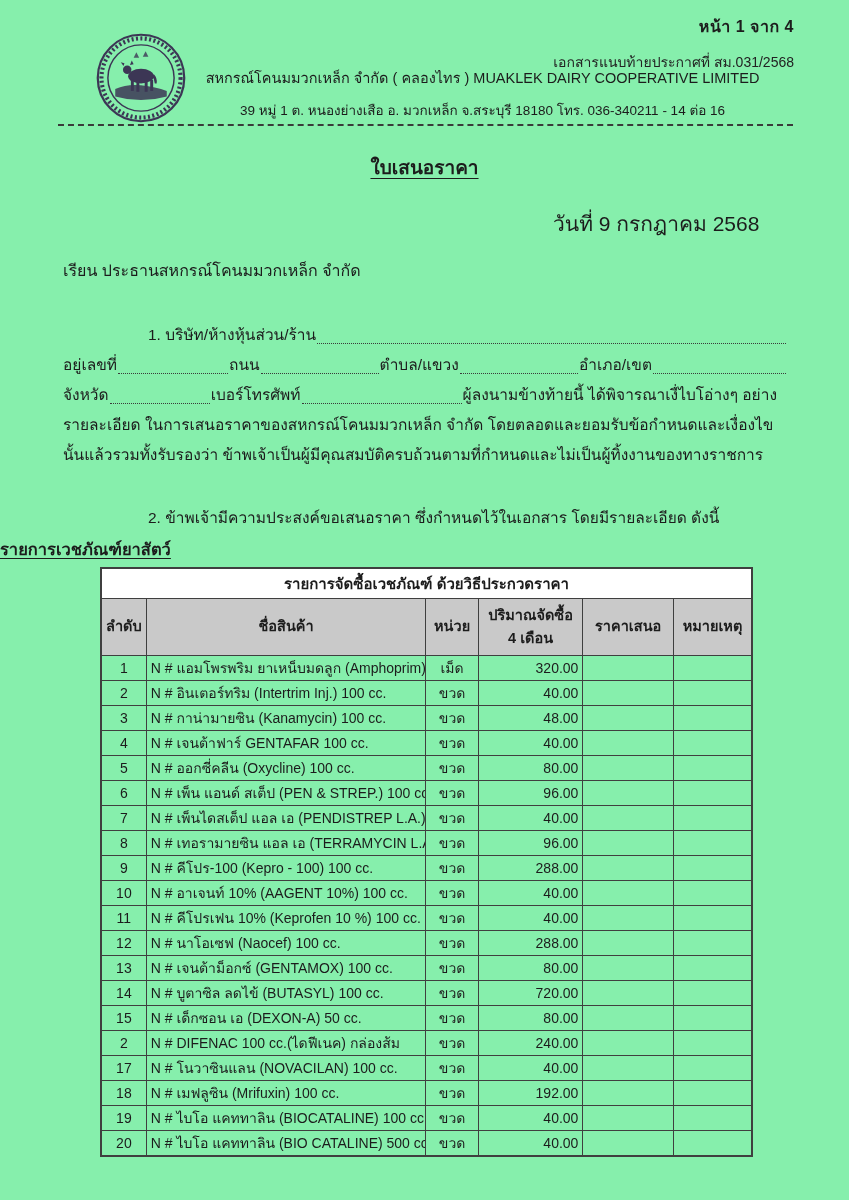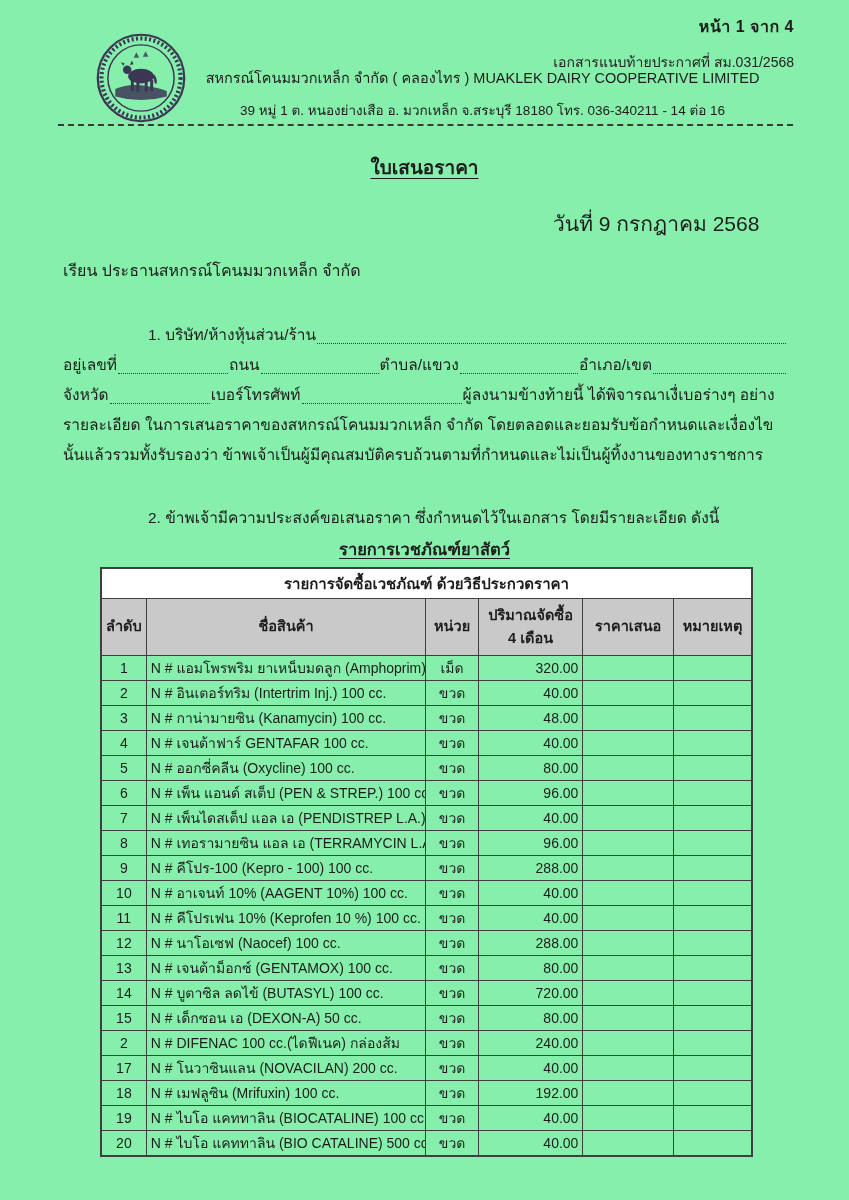--- a/index.html
+++ b/index.html
@@ -28,21 +28,21 @@
   .form-block { position:absolute; top:320px; left:63px; width:724px; font-size:15.5px; }
   .f-line { display:flex; align-items:flex-end; height:30px; white-space:nowrap; }
   .f-text { height:30px; line-height:30px; }
   .indent { display:inline-block; width:85px; }
   .lead { flex:1 1 auto; min-width:25px; border-bottom:1.7px dotted #3a3a3a; margin:0 1px 6px 1px; }
   .lead.w110 { flex:0 0 110px; } .lead.w118 { flex:0 0 118px; }
   .lead.w100 { flex:0 0 100px; } .lead.w160 { flex:0 0 160px; }
   .plain { height:30px; line-height:30px; white-space:nowrap; }
   .sect2 { position:absolute; top:505px; left:63px; width:724px; font-size:15.5px; }
   
-  .tbl-title { position:absolute; top:536px; left:0; width:100%; text-align:center;
+  .tbl-title { position:absolute; top:536px; left:0; width:100%; text-align:left;
                font-size:16.5px; font-weight:bold; }
   .tbl-title span { text-decoration:underline; text-underline-offset:3px; }
   table.items { position:absolute; top:567px; left:100px; width:653px;
                 border-collapse:collapse; table-layout:fixed; font-size:14px; }
   table.items td, table.items th { border:1px solid #3f3f3f; padding:0 4px; overflow:hidden; }
   tr.caption-row td { height:29px; font-weight:bold; text-align:center; font-size:15px;
                       background:#ffffff; }
   tr.head-row th { height:56px; background:#c9c9c9; font-weight:bold; text-align:center;
                    font-size:14.5px; line-height:1.6; }
   tbody.items-body td { height:24px; }
@@ -109,21 +109,21 @@
       <span class="f-text">ตำบล/แขวง</span>
       <span class="lead w118"></span>
       <span class="f-text">อำเภอ/เขต</span>
       <span class="lead"></span>
     </div>
     <div class="f-line">
       <span class="f-text">จังหวัด</span>
       <span class="lead w100"></span>
       <span class="f-text">เบอร์โทรศัพท์</span>
       <span class="lead w160"></span>
-      <span class="f-text"> ผู้ลงนามข้างท้ายนี้ ได้พิจารณาเงื่เบอร่างๆ อย่าง</span>
+      <span class="f-text"> ผู้ลงนามข้างท้ายนี้ ได้พิจารณาเงื่ไบโอ่างๆ อย่าง</span>
     </div>
     <div class="plain">รายละเอียด   ในการเสนอราคาของสหกรณ์โคนมมวกเหล็ก จำกัด   โดยตลอดและยอมรับข้อกำหนดและเงื่องไข</div>
     <div class="plain">นั้นแล้วรวมทั้งรับรองว่า ข้าพเจ้าเป็นผู้มีคุณสมบัติครบถ้วนตามที่กำหนดและไม่เป็นผู้ทิ้งงานของทางราชการ</div>
   </div>
 
   <div class="sect2">
     <span class="indent"></span><span>2. ข้าพเจ้ามีความประสงค์ขอเสนอราคา  ซึ่งกำหนดไว้ในเอกสาร โดยมีรายละเอียด ดังนี้</span>
   </div>
 
   <div class="tbl-title"><span>รายการเวชภัณฑ์ยาสัตว์</span></div>
@@ -277,21 +277,21 @@
         <tr>
           <td class="c-no">2</td>
           <td class="c-name">N # DIFENAC 100 cc.(ไดฟีเนค) กล่องส้ม</td>
           <td class="c-unit">ขวด</td>
           <td class="c-qty">240.00</td>
           <td class="c-price"></td>
           <td class="c-note"></td>
         </tr>
         <tr>
           <td class="c-no">17</td>
-          <td class="c-name">N # โนวาซินแลน (NOVACILAN)  200 cc.</td>
+          <td class="c-name">N # โนวาซินแลน (NOVACILAN)  100 cc.</td>
           <td class="c-unit">ขวด</td>
           <td class="c-qty">40.00</td>
           <td class="c-price"></td>
           <td class="c-note"></td>
         </tr>
         <tr>
           <td class="c-no">18</td>
           <td class="c-name">N # เมฟลูซิน (Mrifuxin)  100 cc.</td>
           <td class="c-unit">ขวด</td>
           <td class="c-qty">192.00</td>

